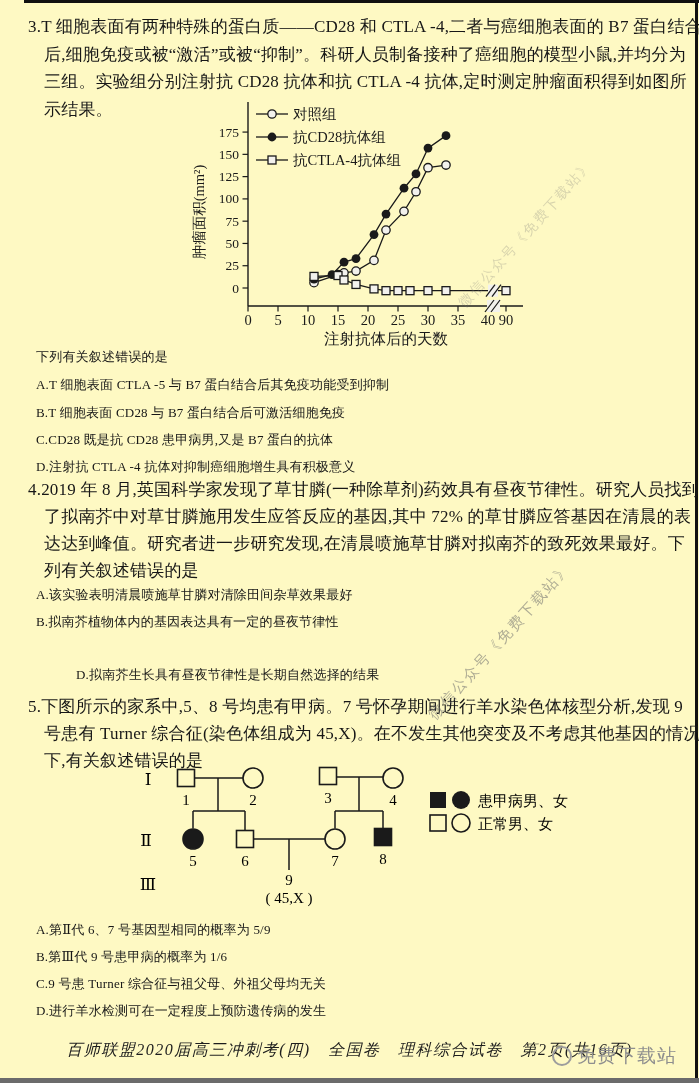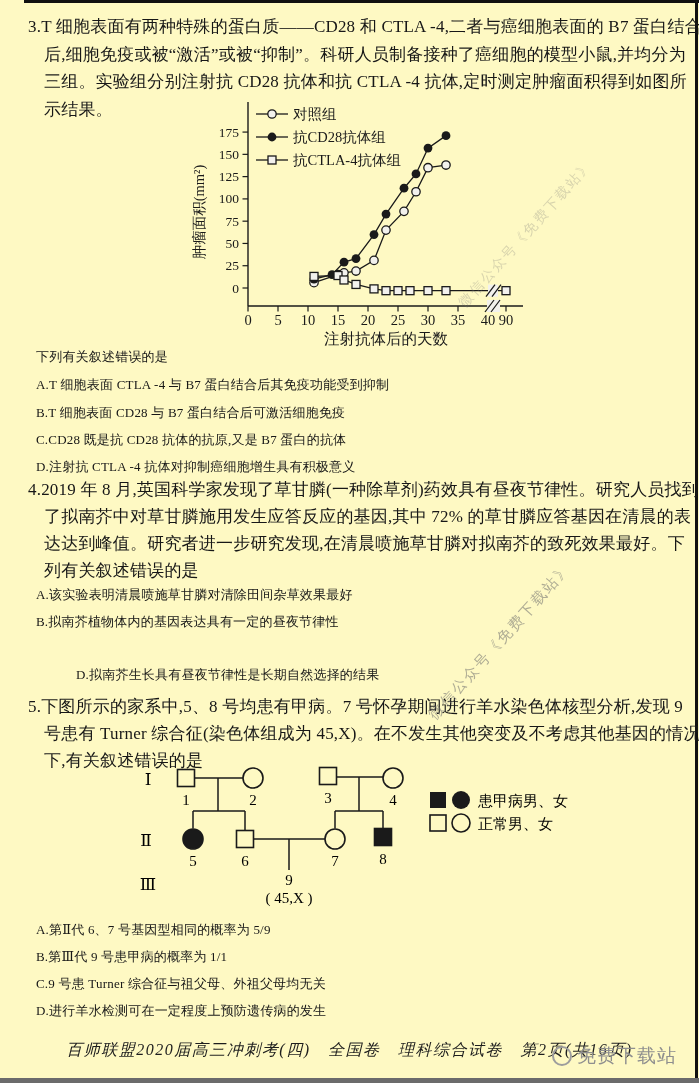--- a/index.html
+++ b/index.html
@@ -118,23 +118,23 @@
         <rect x="180" y="184.891" width="8" height="8" fill="#f2f1ed" stroke="#1a1a1a" stroke-width="1.3"></rect>
         <rect x="192" y="186.673" width="8" height="8" fill="#f2f1ed" stroke="#1a1a1a" stroke-width="1.3"></rect>
         <rect x="204" y="186.673" width="8" height="8" fill="#f2f1ed" stroke="#1a1a1a" stroke-width="1.3"></rect>
         <rect x="216" y="186.673" width="8" height="8" fill="#f2f1ed" stroke="#1a1a1a" stroke-width="1.3"></rect>
         <rect x="234" y="186.673" width="8" height="8" fill="#f2f1ed" stroke="#1a1a1a" stroke-width="1.3"></rect>
         <rect x="252" y="186.673" width="8" height="8" fill="#f2f1ed" stroke="#1a1a1a" stroke-width="1.3"></rect>
         <rect x="312" y="186.673" width="8" height="8" fill="#f2f1ed" stroke="#1a1a1a" stroke-width="1.3"></rect>
       </svg></div>
 
   <div class="stem" style="top:348px;">下列有关叙述错误的是</div>
-  <div class="opt" style="top:376px;">A.T 细胞表面 CTLA -4 与 B7 蛋白结合后其免疫功能受到抑制</div>
+  <div class="opt" style="top:376px;">A.T 细胞表面 CTLA -5 与 B7 蛋白结合后其免疫功能受到抑制</div>
   <div class="opt" style="top:404px;">B.T 细胞表面 CD28 与 B7 蛋白结合后可激活细胞免疫</div>
-  <div class="opt" style="top:431px;">C.CD28 既是抗 CD28 抗体的抗原,又是 B7 蛋白的抗体</div>
+  <div class="opt" style="top:431px;">C.CD28 既是抗 CD28 患甲病男,又是 B7 蛋白的抗体</div>
   <div class="opt" style="top:458px;">D.注射抗 CTLA -4 抗体对抑制癌细胞增生具有积极意义</div>
 
   <div class="qtext" style="top:476px;line-height:27px;">4.2019 年 8 月,英国科学家发现了草甘膦(一种除草剂)药效具有昼夜节律性。研究人员找到了拟南芥中对草甘膦施用发生应答反应的基因,其中 72% 的草甘膦应答基因在清晨的表达达到峰值。研究者进一步研究发现,在清晨喷施草甘膦对拟南芥的致死效果最好。下列有关叙述错误的是</div>
   <div class="opt" style="top:586px;">A.该实验表明清晨喷施草甘膦对清除田间杂草效果最好</div>
   <div class="opt" style="top:613px;">B.拟南芥植物体内的基因表达具有一定的昼夜节律性</div>
   <div class="opt" style="top:666px;margin-left:40px;">D.拟南芥生长具有昼夜节律性是长期自然选择的结果</div>
 
   <div class="qtext" style="top:693px;line-height:27px;">5.下图所示的家系中,5、8 号均患有甲病。7 号怀孕期间进行羊水染色体核型分析,发现 9 号患有 Turner 综合征(染色体组成为 45,X)。在不发生其他突变及不考虑其他基因的情况下,有关叙述错误的是</div>
 
   <svg class="ped" width="470" height="162">
@@ -180,21 +180,21 @@
       <rect x="300" y="35" width="16" height="16" fill="#1a1a1a"></rect>
       <circle cx="331" cy="43" r="9" fill="#1a1a1a"></circle>
       <text x="348" y="49" font-size="15">患甲病男、女</text>
       <rect x="300" y="58" width="16" height="16" fill="none" stroke="#1a1a1a" stroke-width="1.6"></rect>
       <circle cx="331" cy="66" r="9" fill="none" stroke="#1a1a1a" stroke-width="1.6"></circle>
       <text x="348" y="72" font-size="15">正常男、女</text>
     </g>
   </svg>
 
   <div class="opt" style="top:921px;">A.第Ⅱ代 6、7 号基因型相同的概率为 5/9</div>
-  <div class="opt" style="top:948px;">B.第Ⅲ代 9 号患甲病的概率为 1/1</div>
+  <div class="opt" style="top:948px;">B.第Ⅲ代 9 号患甲病的概率为 1/6</div>
   <div class="opt" style="top:975px;">C.9 号患 Turner 综合征与祖父母、外祖父母均无关</div>
   <div class="opt" style="top:1002px;">D.进行羊水检测可在一定程度上预防遗传病的发生</div>
 
   <div class="wm-diag2" style="left:430px;top:225px;">微信公众号《免费下载站》</div>
   <div class="wm-diag" style="left:398px;top:632px;">微信公众号《免费下载站》</div>
   <div class="footer">百师联盟2020届高三冲刺考(四)　全国卷　理科综合试卷　第2页(共16页)</div>
   <div class="wm-corner">
     <span class="wm-ring"></span>
     <span>免费下载站</span>
   </div>

